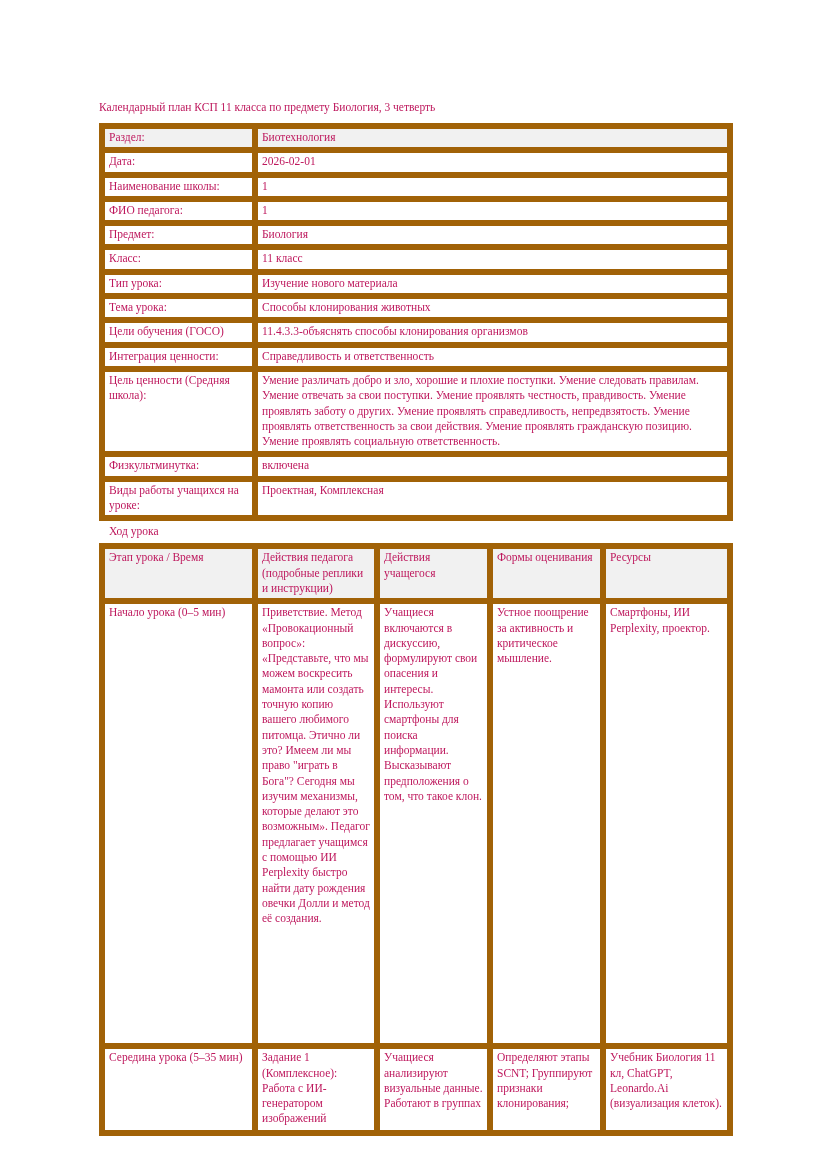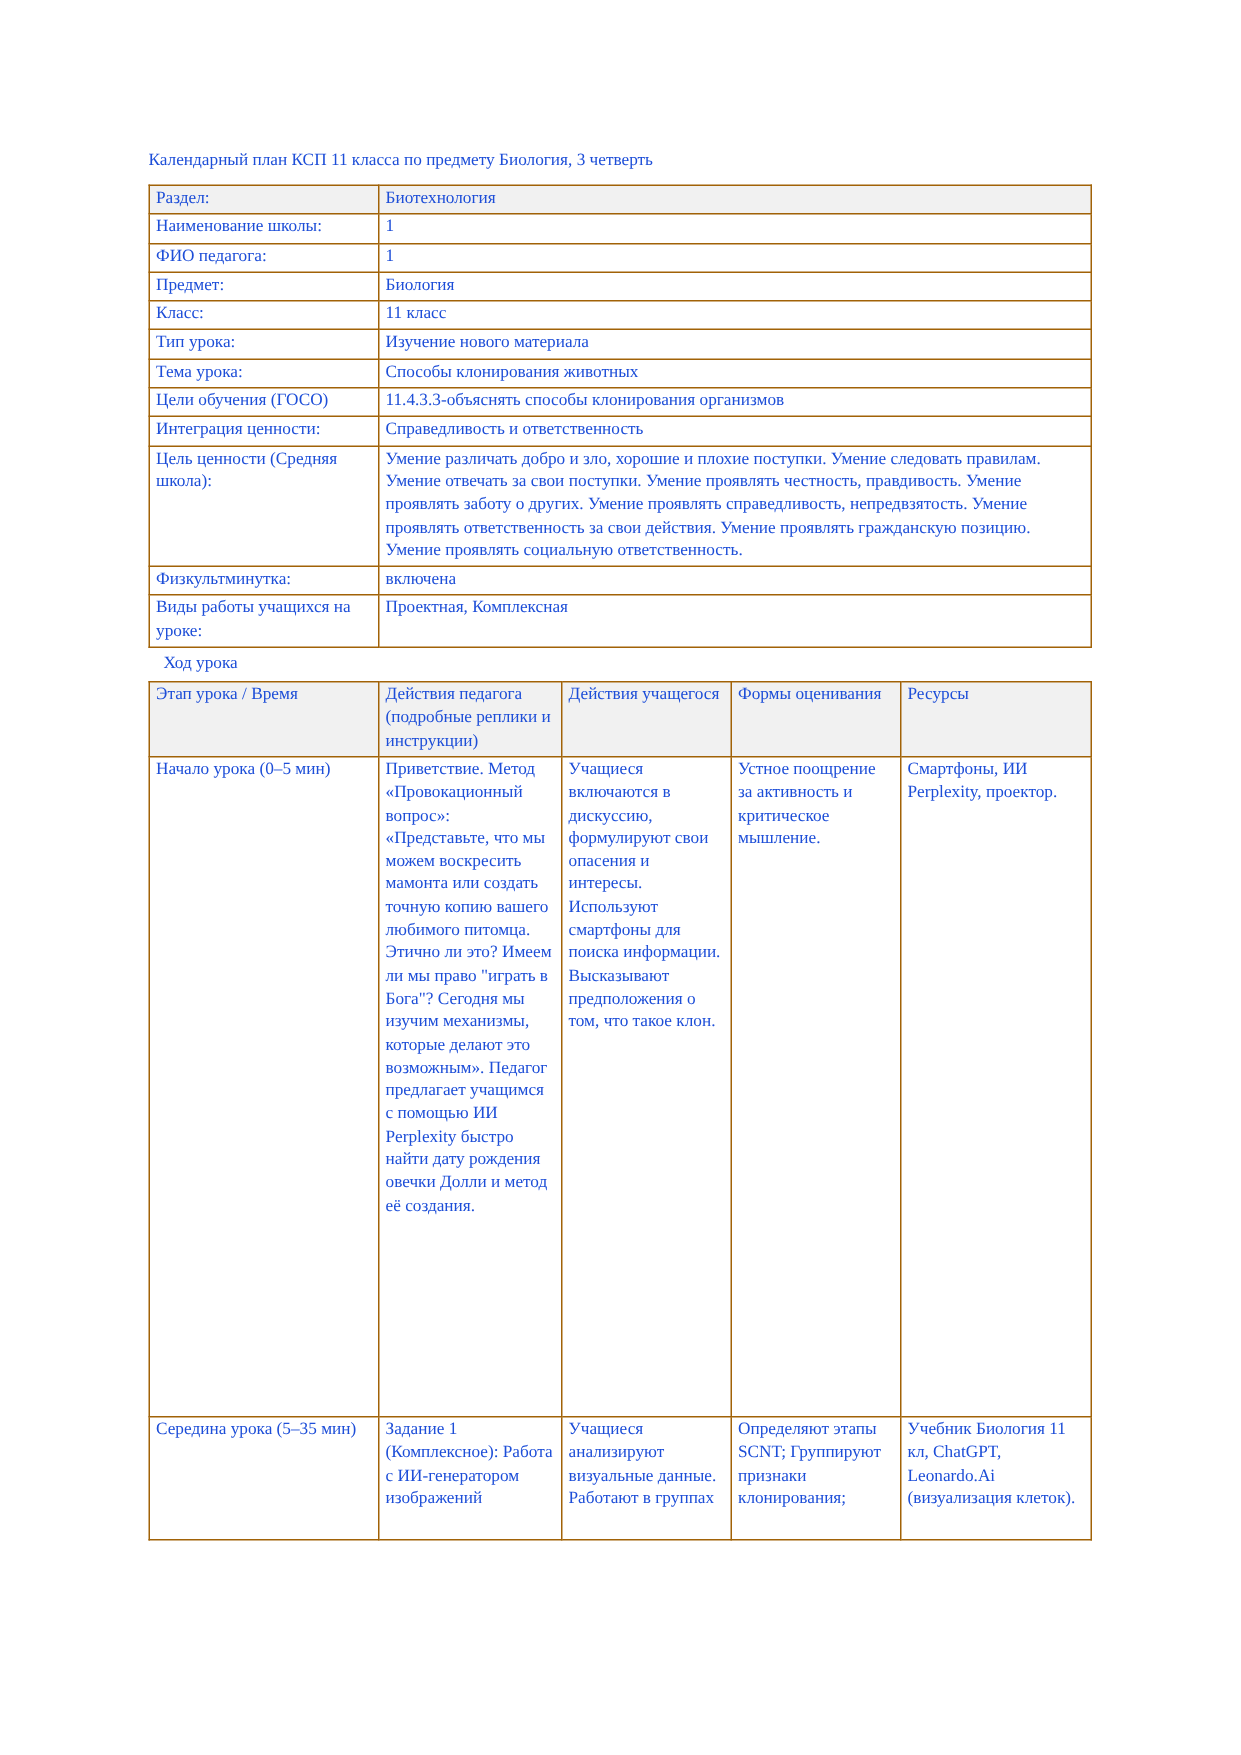--- a/index.html
+++ b/index.html
@@ -7,21 +7,21 @@
     padding: 0;
     background: #ffffff;
   }
   .page {
     position: relative;
     width: 827px;
     height: 1170px;
     background: #ffffff;
     overflow: hidden;
     font-family: "Liberation Serif", "DejaVu Serif", serif;
-    color: #1d4ed8;
+    color: #be185d;
     box-sizing: border-box;
   }
   .content {
     position: absolute;
     left: 99px;
     top: 99px;
     width: 628px;
   }
   .doc-title {
     font-size: 11.5px;
@@ -34,21 +34,21 @@
     line-height: 16px;
     margin: 2px 0 4px 10px;
   }
   table {
     border-collapse: collapse;
     width: 628px;
     table-layout: fixed;
     font-size: 11.5px;
   }
   table td, table th {
-    border: 1px solid #a16207;
+    border: 6px solid #a16207;
     vertical-align: top;
     padding: 1px 4px 2px 4px;
     line-height: 15.3px;
     font-weight: normal;
     text-align: left;
     word-wrap: break-word;
     overflow-wrap: break-word;
     hyphens: none;
   }
   
@@ -76,20 +76,24 @@
 
     <table class="info-table">
       <colgroup>
         <col class="c-label">
         <col class="c-value">
       </colgroup>
       <tbody>
         <tr class="shaded">
           <td>Раздел:</td>
           <td>Биотехнология</td>
+        </tr>
+        <tr>
+          <td>Дата:</td>
+          <td>2026-02-01</td>
         </tr>
         <tr>
           <td>Наименование школы:</td>
           <td>1</td>
         </tr>
         <tr>
           <td>ФИО педагога:</td>
           <td>1</td>
         </tr>
         <tr>

